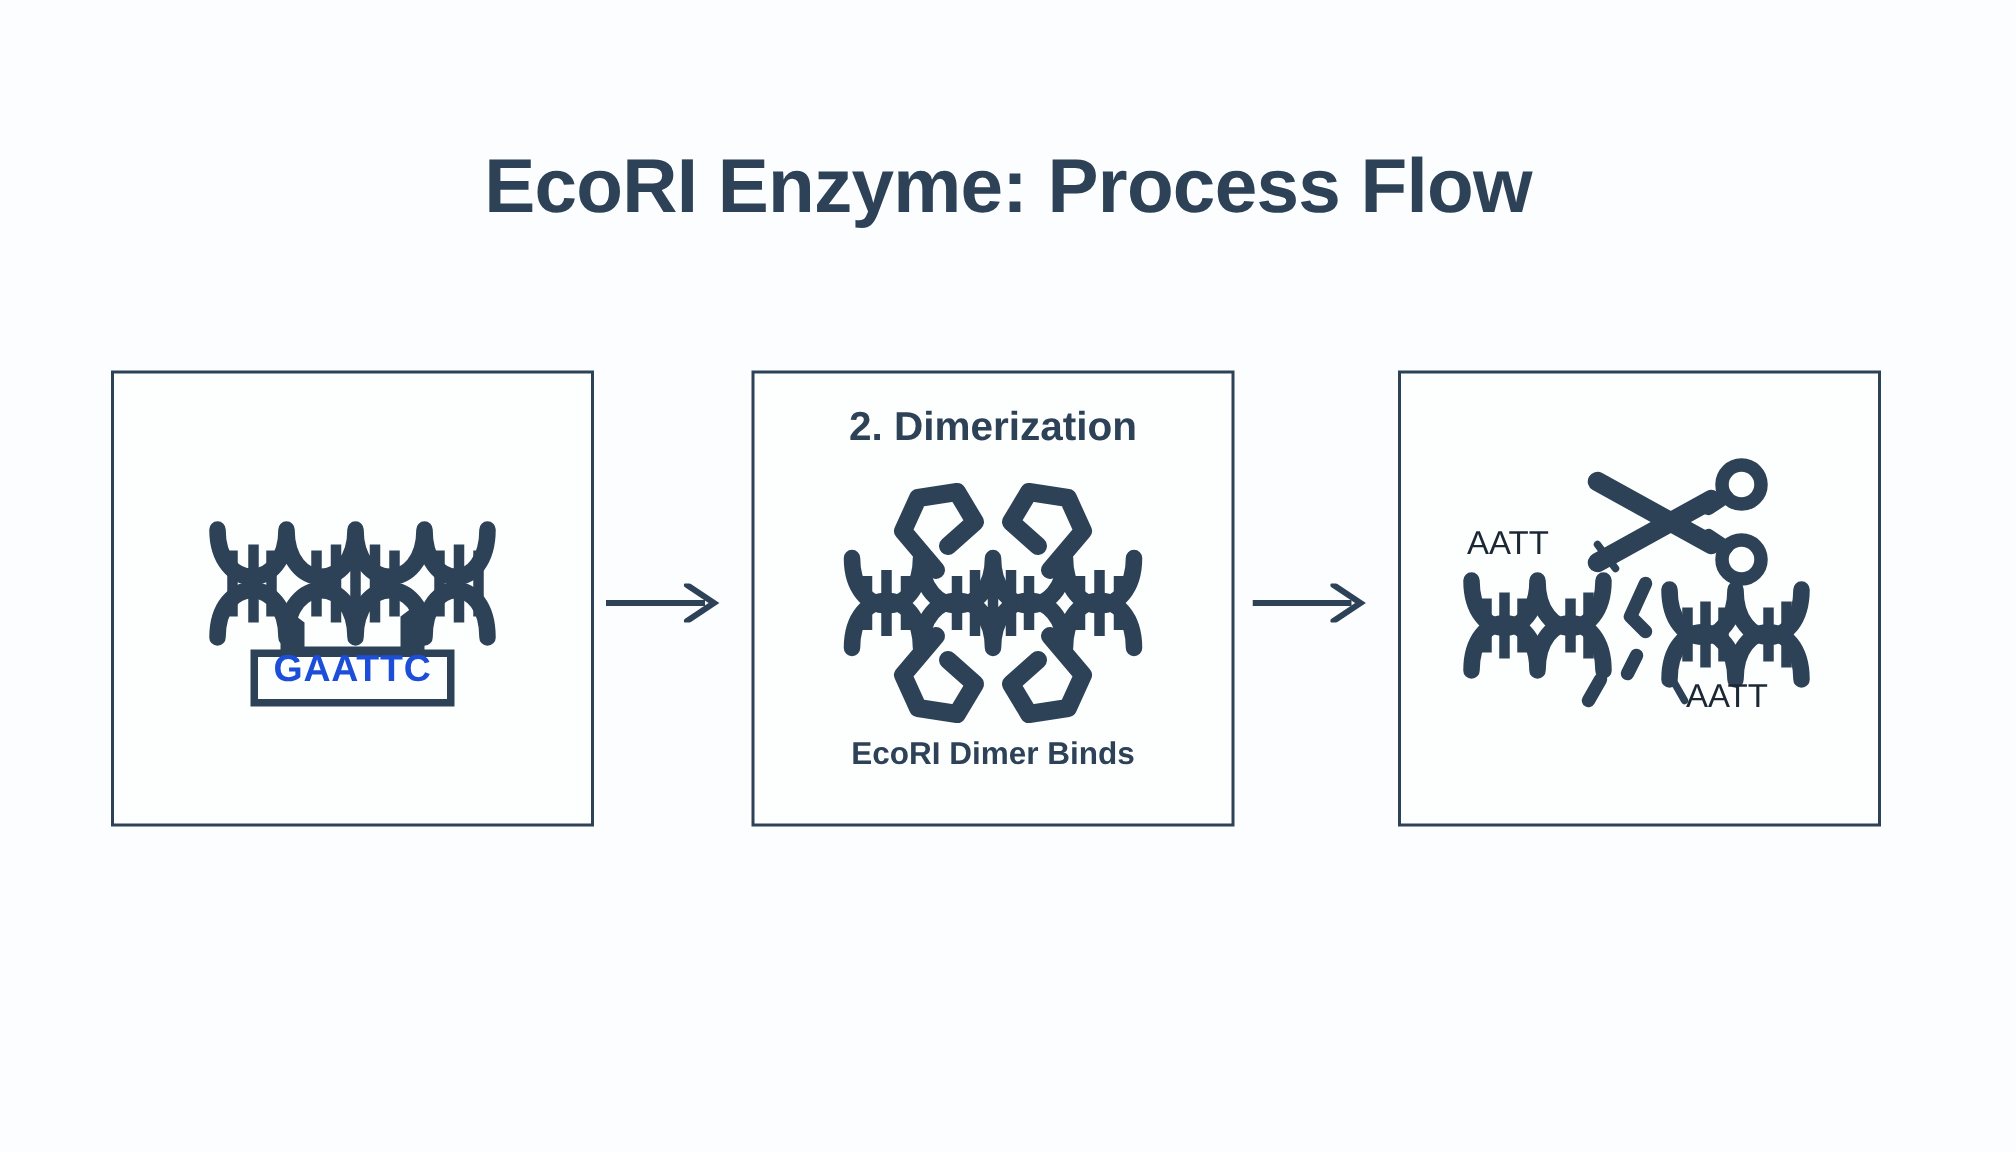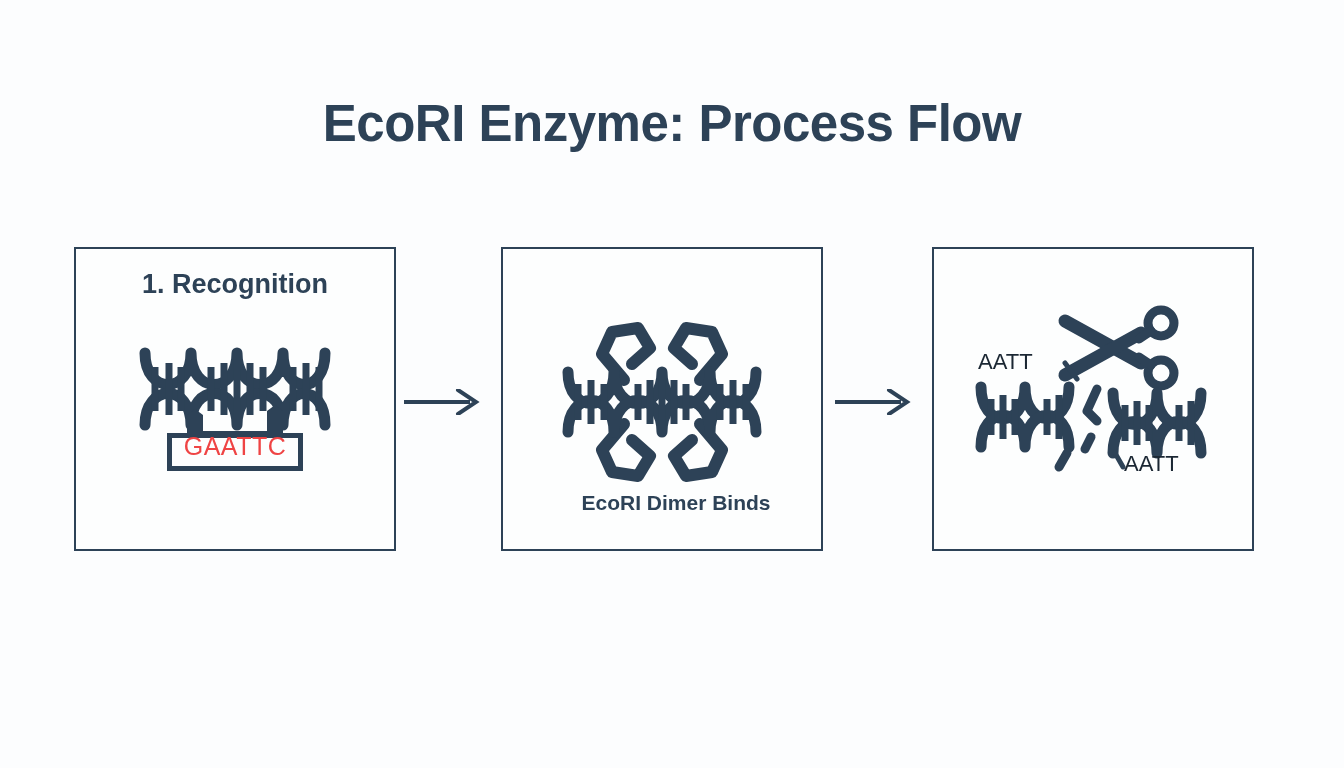--- a/index.html
+++ b/index.html
@@ -63,21 +63,20 @@
   }
   .step-caption {
     position: absolute;
     bottom: 34px;
     left: 0;
     width: 100%;
     text-align: center;
     font-size: 21px;
     font-weight: bold;
     color: #2d4257;
-    margin-left: 14px;
   }
   .icon-wrap {
     position: absolute;
     left: 0;
     width: 100%;
     display: flex;
     justify-content: center;
     align-items: center;
   }
   .icon-1 { top: 88px; height: 140px; }
@@ -98,21 +97,20 @@
 </head>
 <body>
 
 <div class="page">
 
   <div class="title">EcoRI Enzyme: Process Flow</div>
 
   <div class="flow">
 
     <div class="step-box b1">
-      <div class="step-title">1. Recognition</div>
 
       <div class="icon-wrap icon-1">
         <svg width="208" height="136" viewBox="0 0 208 136" aria-hidden="true">
           <g fill="none" stroke="#2d4257" stroke-width="11" stroke-linecap="round">
 
             <path d="M14 14 C 14 56, 60 56, 60 14 M60 14 C 60 56, 106 56, 106 14 M106 14 C 106 56, 152 56, 152 14 M152 14 C 152 56, 194 56, 194 14" transform="translate(0,0)"></path>
             <path d="M14 86 C 14 44, 60 44, 60 86 M60 86 C 60 44, 106 44, 106 86 M106 86 C 106 44, 152 44, 152 86 M152 86 C 152 44, 194 44, 194 86"></path>
           </g>
 
           <g stroke="#2d4257" stroke-width="7" stroke-linecap="butt">
@@ -128,24 +126,25 @@
             <line x1="175" y1="24" x2="175" y2="76"></line>
             <line x1="188" y1="28" x2="188" y2="72"></line>
           </g>
 
           <path d="M56 96 L56 76 L64 70 L72 76 L72 92 L136 92 L136 72 L144 66 L152 72 L152 96 Z" fill="#2d4257"></path>
           <rect x="36" y="94" width="136" height="38" fill="#2d4257"></rect>
           <rect x="41" y="99" width="126" height="28" fill="#fdfefe"></rect>
         </svg>
       </div>
 
-      <div style="position:absolute; top:183px; left:0; width:100%; text-align:center; font-size:25px; font-weight:normal; letter-spacing:0.5px; color:#ef4444; pointer-events:none;">GAATTC</div>
+      <div style="position:absolute; top:183px; left:0; width:100%; text-align:center; font-size:25px; font-weight:bold; letter-spacing:0.5px; color:#1d4ed8; pointer-events:none;">GAATTC</div>
     </div>
 
     <div class="step-box b2">
+      <div class="step-title">2. Dimerization</div>
 
       <div class="icon-wrap icon-2">
         <svg width="216" height="178" viewBox="0 0 216 178" aria-hidden="true">
 
           <g fill="none" stroke="#2d4257" stroke-width="12" stroke-linejoin="round" stroke-linecap="round">
             <path d="M70 68 L48 42 L58 20 L84 16 L96 36 L78 52"></path>
             <path d="M146 68 L168 42 L158 20 L132 16 L120 36 L138 52"></path>
             <path d="M70 112 L48 138 L58 160 L84 164 L96 144 L78 128"></path>
             <path d="M146 112 L168 138 L158 160 L132 164 L120 144 L138 128"></path>
           </g>

